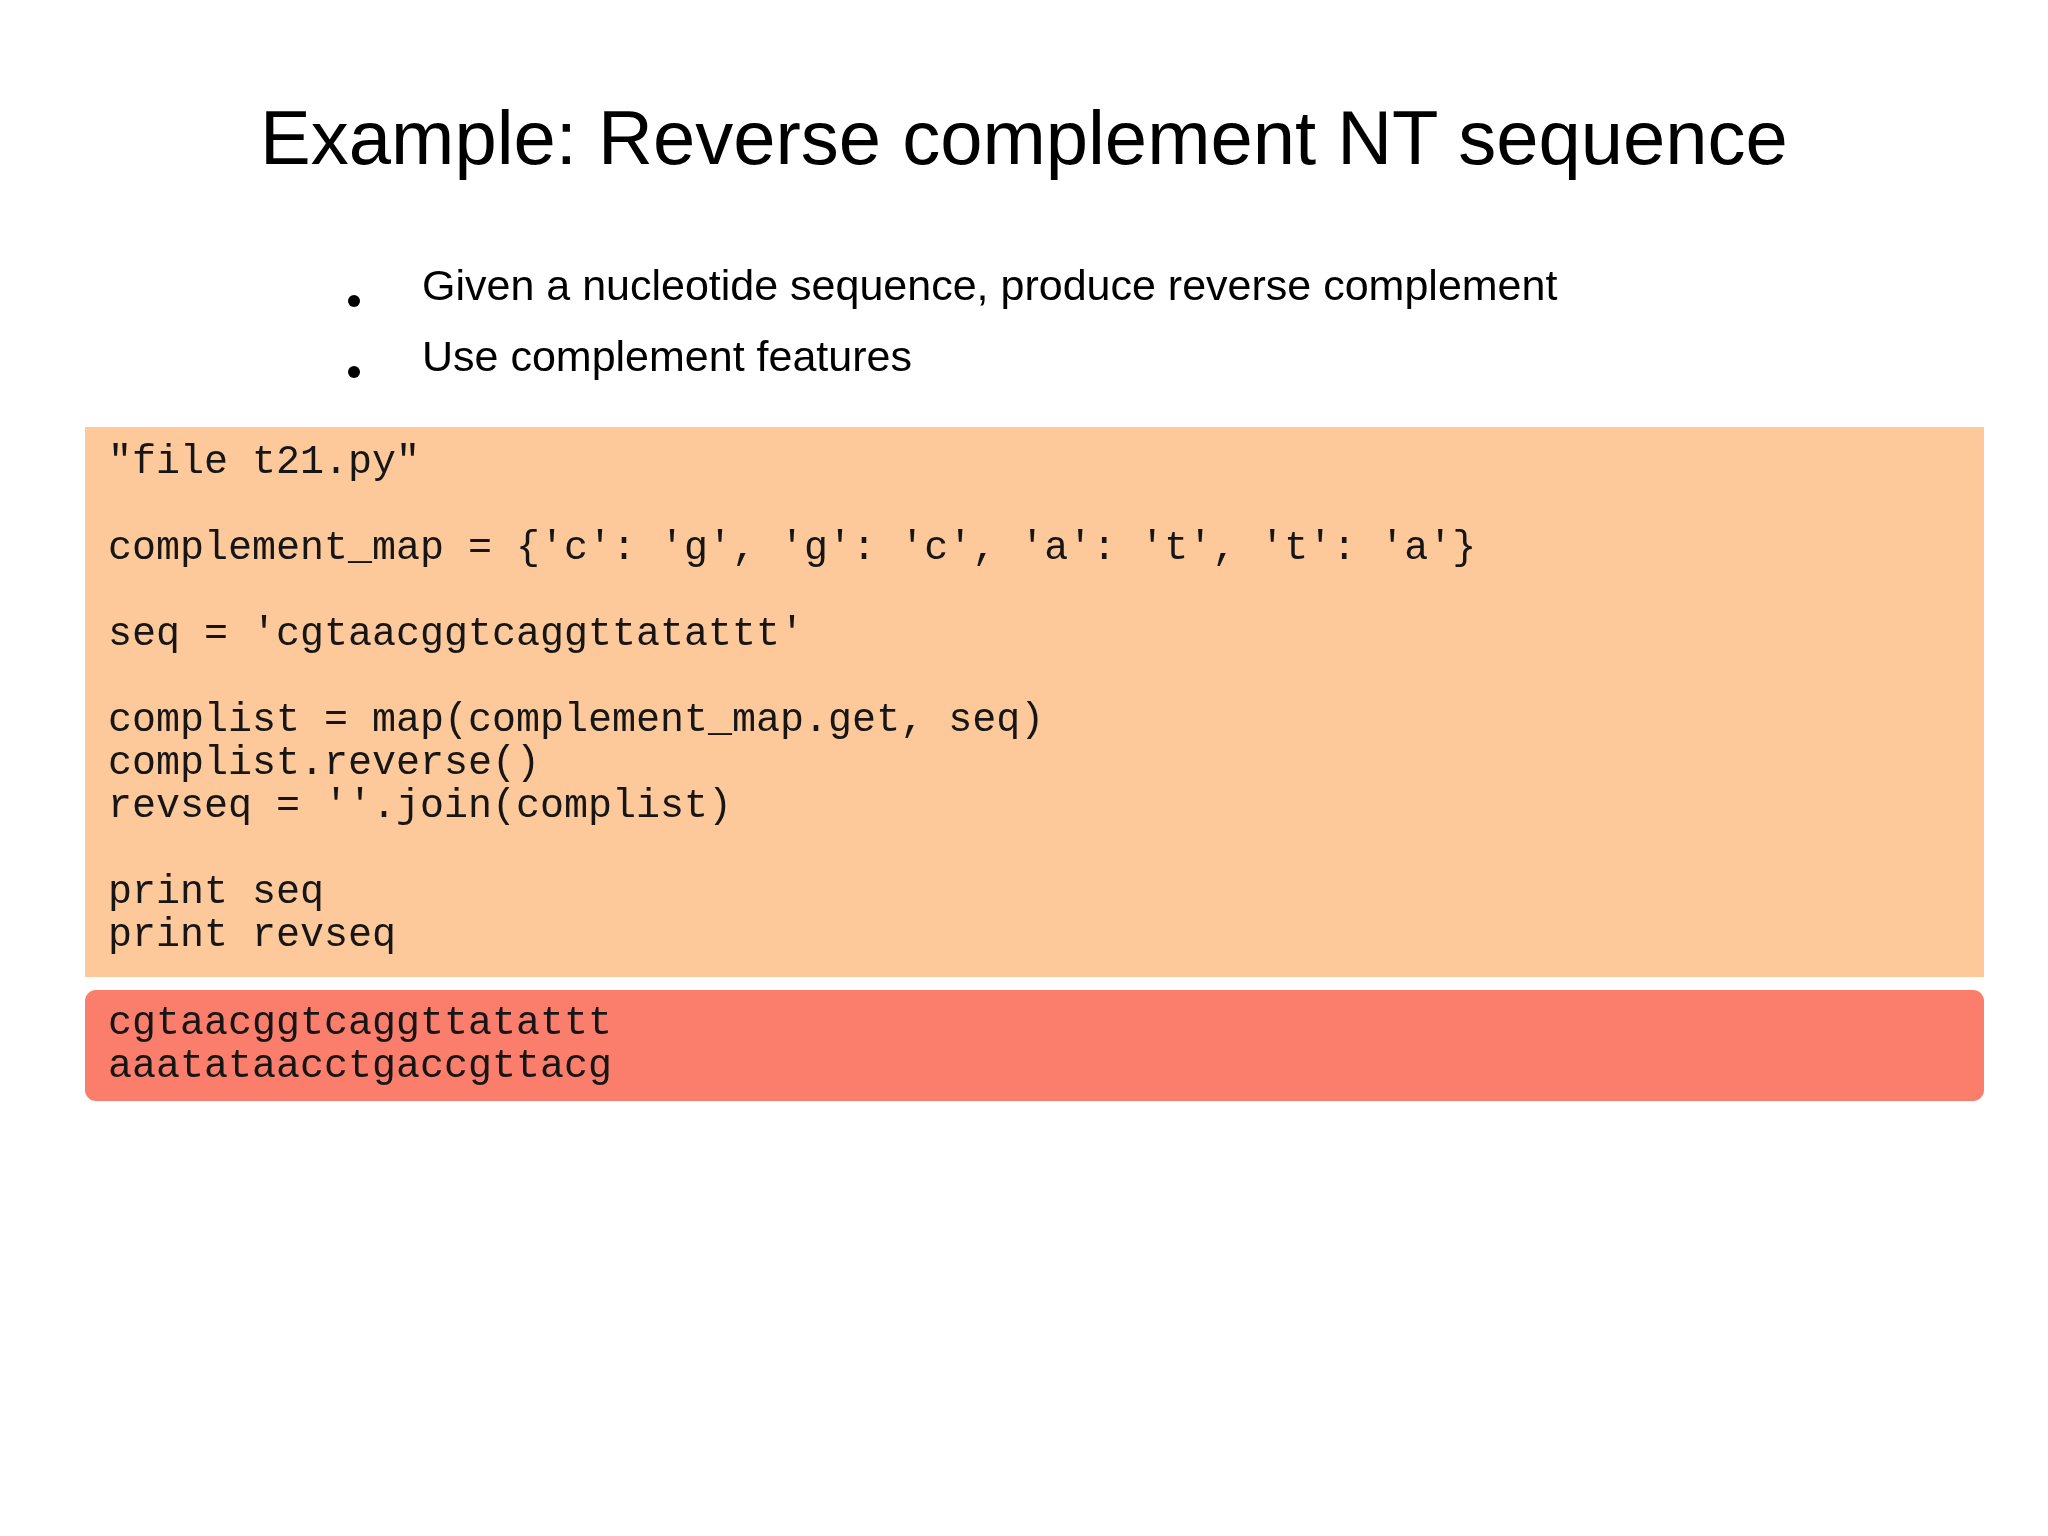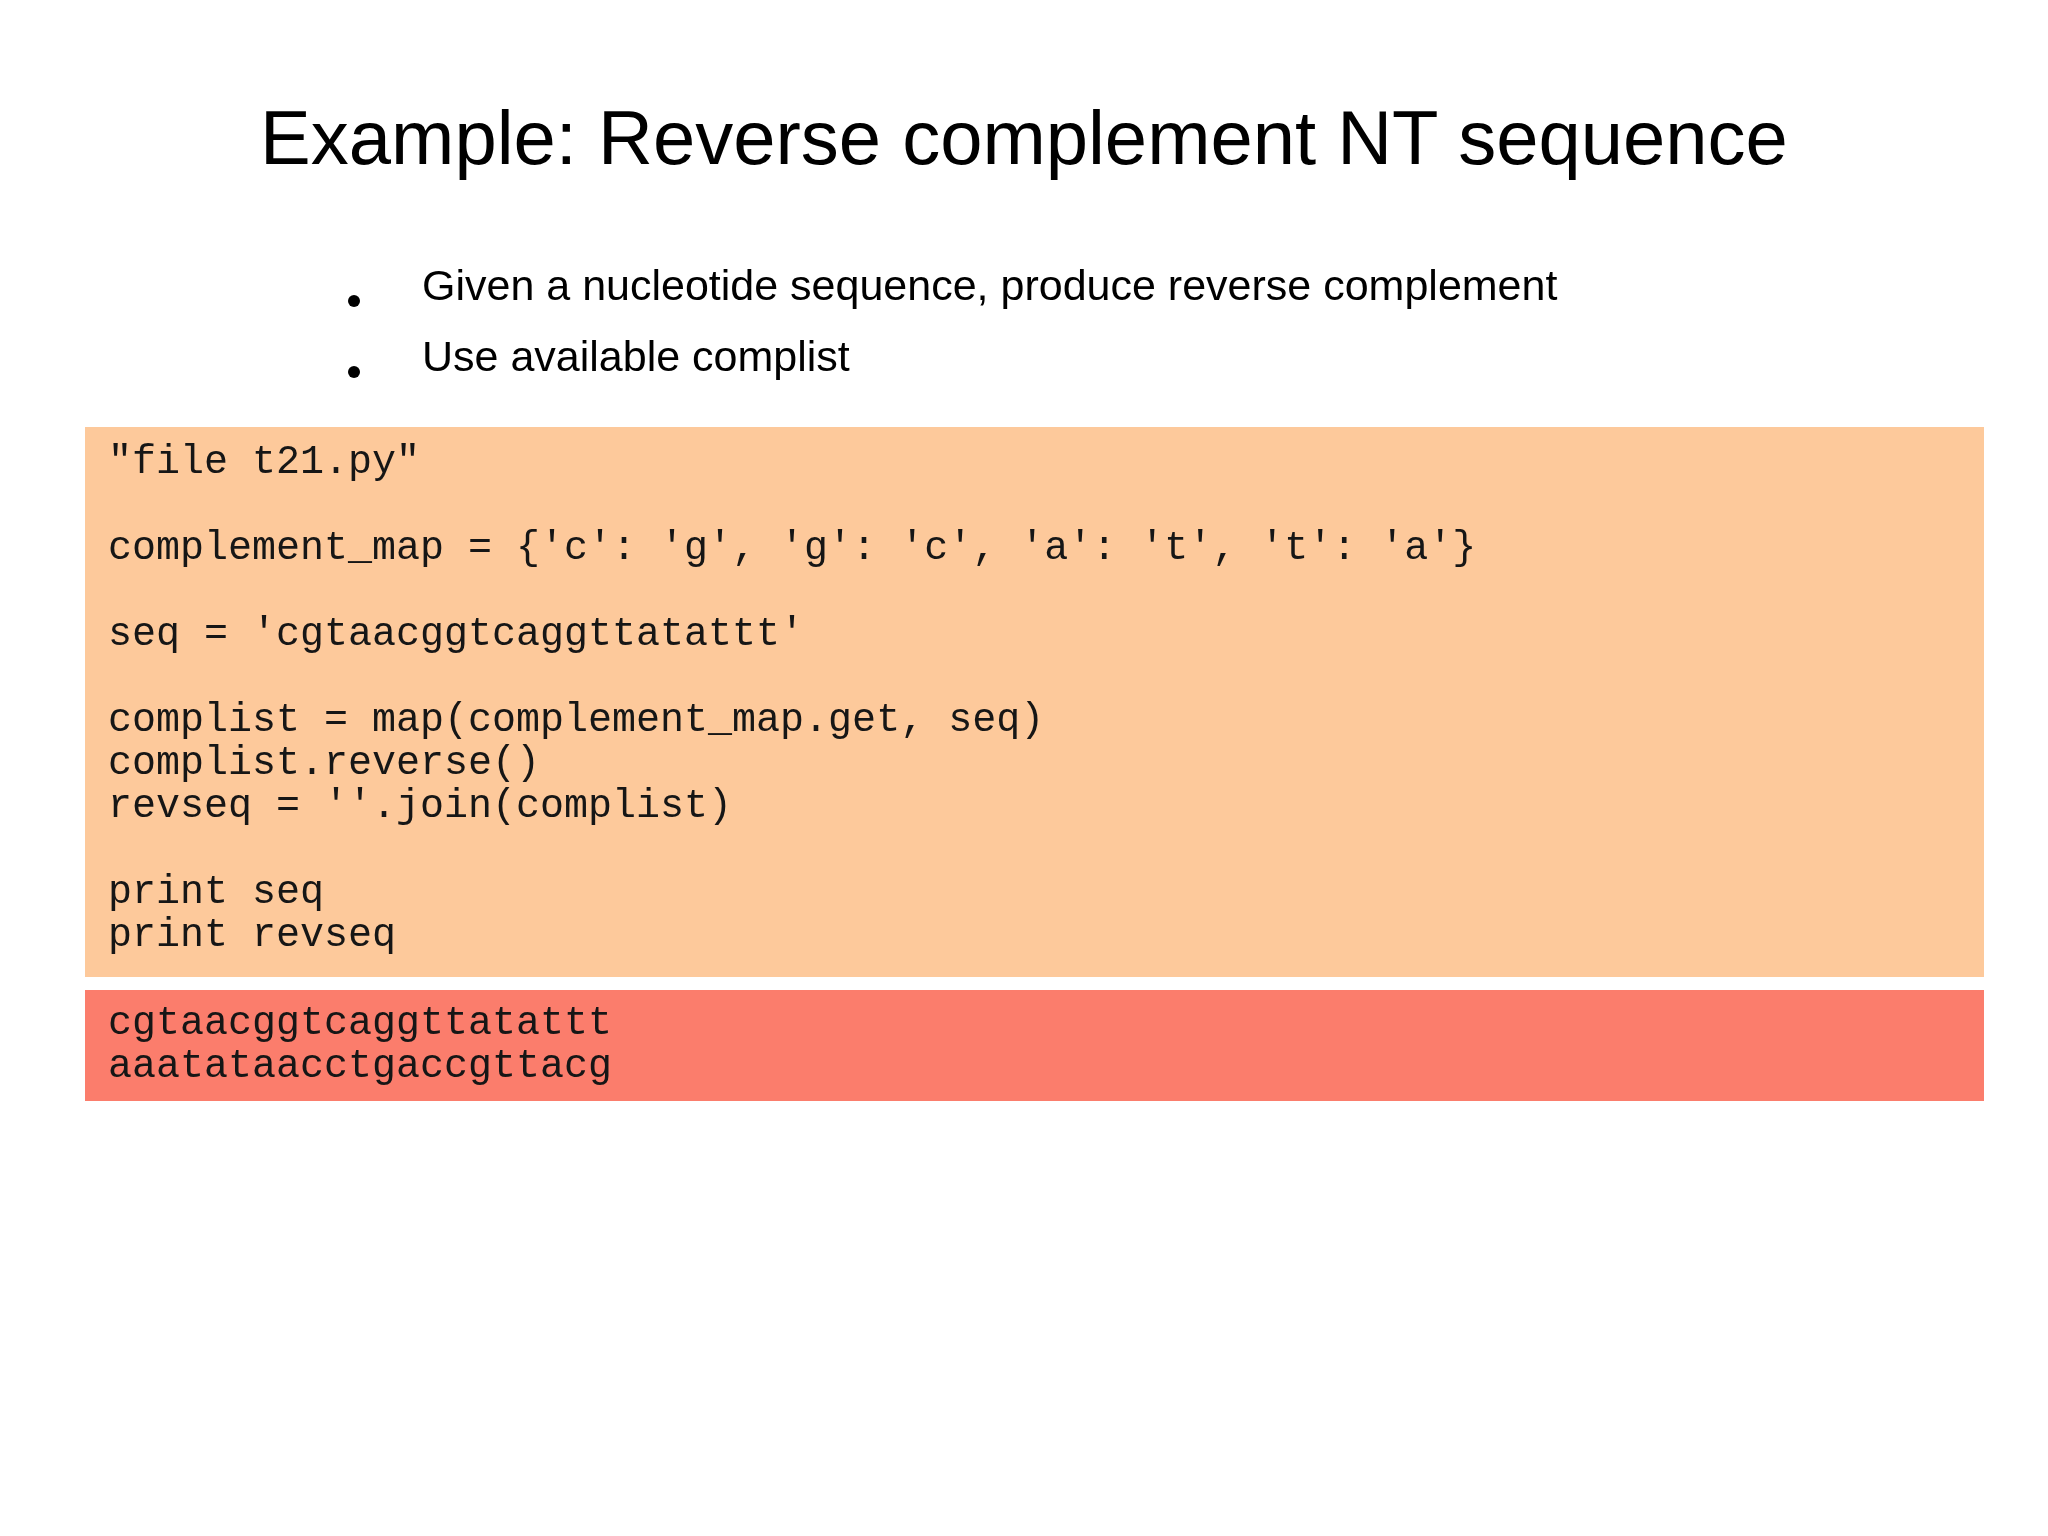--- a/index.html
+++ b/index.html
@@ -93,33 +93,33 @@
 
   <h1 class="slide-title">Example: Reverse complement NT sequence</h1>
 
   <ul class="bullet-list">
     <li class="bullet-item">
       <span class="bullet-dot"></span>
       <span class="bullet-text">Given a nucleotide sequence, produce reverse complement</span>
     </li>
     <li class="bullet-item">
       <span class="bullet-dot"></span>
-      <span class="bullet-text">Use available complist</span>
+      <span class="bullet-text">Use complement features</span>
     </li>
   </ul>
 
   <pre class="block code-block" style="background: rgb(253, 201, 155);">"file t21.py"
 
 complement_map = {'c': 'g', 'g': 'c', 'a': 't', 't': 'a'}
 
 seq = 'cgtaacggtcaggttatattt'
 
 complist = map(complement_map.get, seq)
 complist.reverse()
 revseq = ''.join(complist)
 
 print seq
 print revseq</pre>
 
-  <pre class="block output-block" style="background: rgb(251, 125, 108);">cgtaacggtcaggttatattt
+  <pre class="block output-block" style="background: rgb(251, 125, 108); border-radius: 11px;">cgtaacggtcaggttatattt
 aaatataacctgaccgttacg</pre>
 
 </div>
 
 </body></html>

